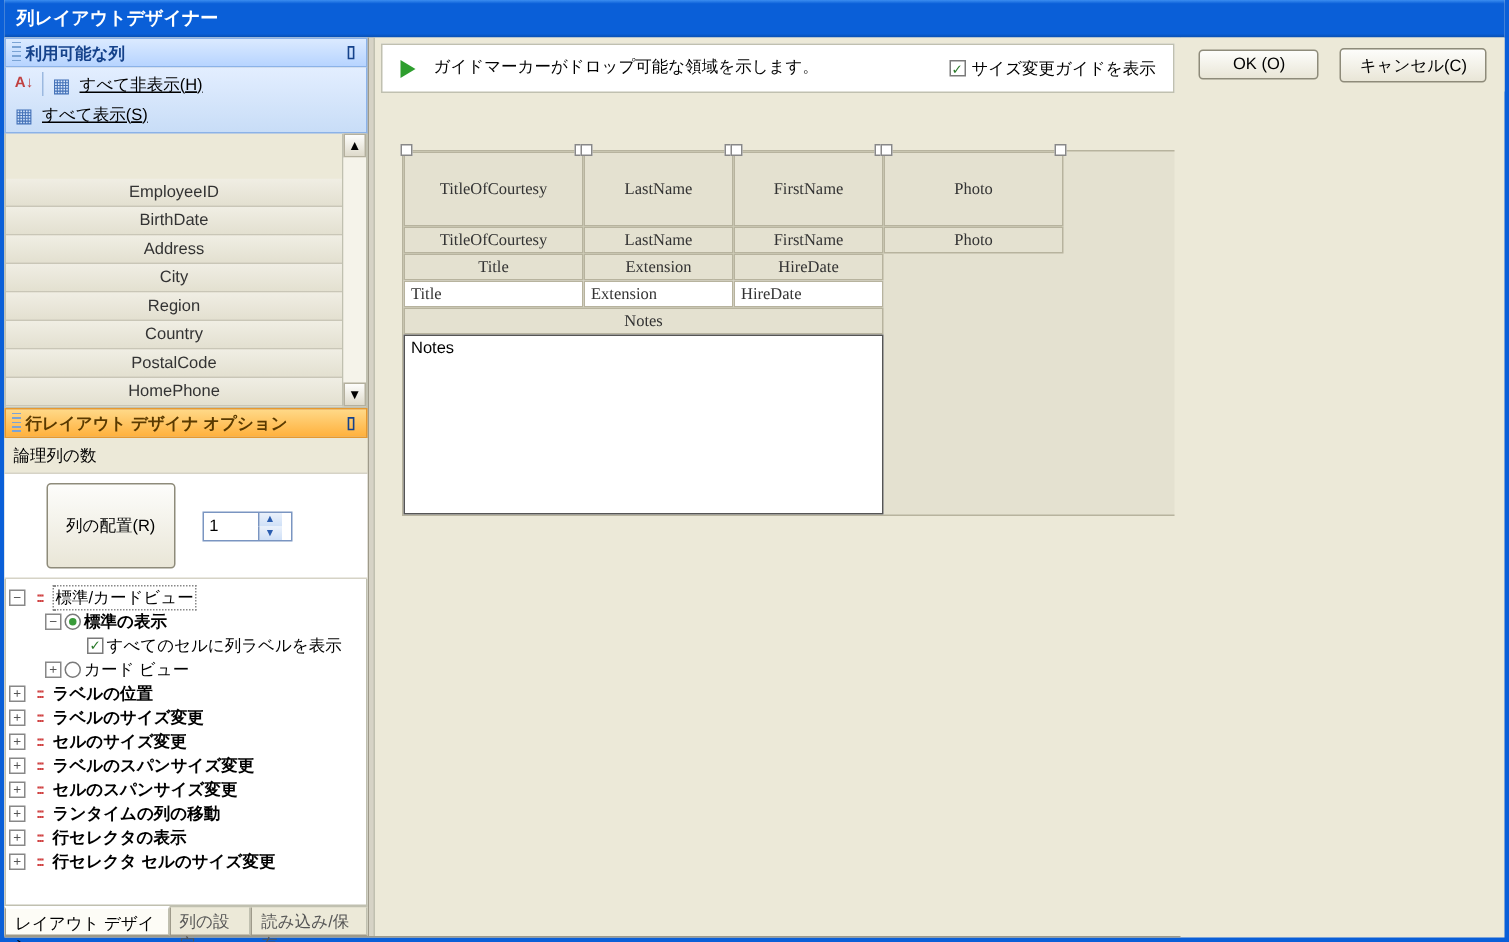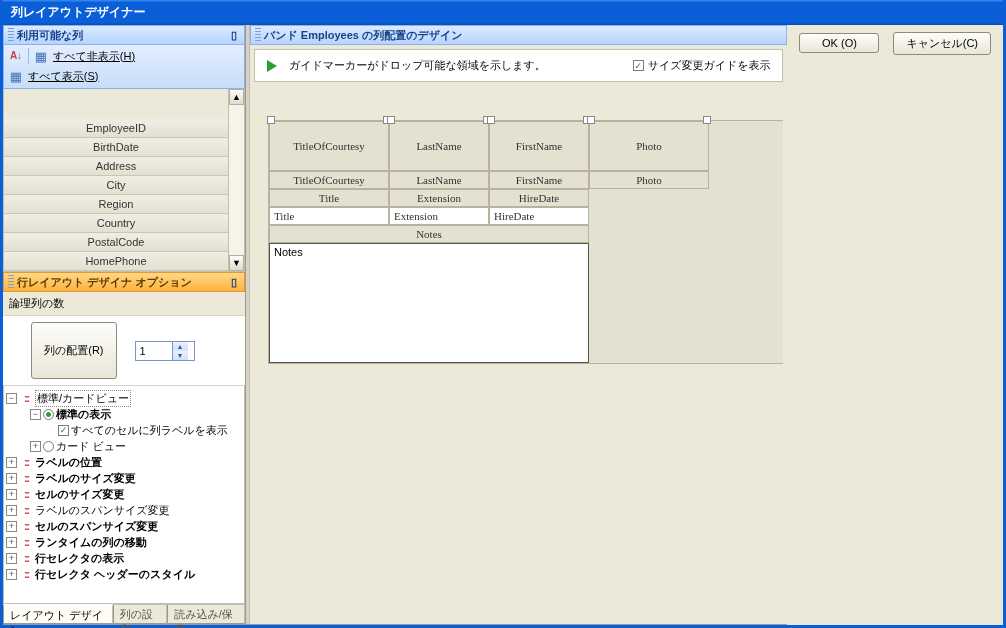--- a/index.html
+++ b/index.html
@@ -290,61 +290,55 @@
                 <span style="font-weight:bold;">ラベルのサイズ変更</span>
               </div>
               <div class="tree-node" style="padding-left: 0px;">
                 <span class="tw">+</span>
                 <span class="ticon bullets">:::</span>
                 <span style="font-weight:bold;">セルのサイズ変更</span>
               </div>
               <div class="tree-node" style="padding-left: 0px;">
                 <span class="tw">+</span>
                 <span class="ticon bullets">:::</span>
-                <span style="font-weight:normal;">ラベルのスパンサイズ変更</span>
+                <span style="font-weight:bold;">ラベルのスパンサイズ変更</span>
               </div>
               <div class="tree-node" style="padding-left: 0px;">
                 <span class="tw">+</span>
                 <span class="ticon bullets">:::</span>
                 <span style="font-weight:bold;">セルのスパンサイズ変更</span>
               </div>
               <div class="tree-node" style="padding-left: 0px;">
                 <span class="tw">+</span>
                 <span class="ticon bullets">:::</span>
                 <span style="font-weight:bold;">ランタイムの列の移動</span>
               </div>
               <div class="tree-node" style="padding-left: 0px;">
                 <span class="tw">+</span>
                 <span class="ticon bullets">:::</span>
                 <span style="font-weight:bold;">行セレクタの表示</span>
               </div>
               <div class="tree-node" style="padding-left: 0px;">
                 <span class="tw">+</span>
                 <span class="ticon bullets">:::</span>
-                <span style="font-weight:bold;">行セレクタ ヘッダーのスタイル</span>
+                <span style="font-weight:bold;">行セレクタ セルのサイズ変更</span>
               </div>
             </div>
         </div>
 
         <div class="bottom-tabs">
           <div class="btab active">レイアウト デザイン</div>
           <div class="btab">列の設定</div>
           <div class="btab">読み込み/保存</div>
         </div>
       </div>
 
       <div class="vsplit"></div>
 
       <div class="right-pane">
-        <div class="panel-header">
-          <div class="grip"></div>
-          <span>
-            <span>バンド </span><b>Employees</b><span> の列配置のデザイン</span>
-          </span>
-        </div>
 
         <div class="hint-bar">
           <div class="play-icon"></div>
           <div class="hint-text">
             <div>ガイドマーカーがドロップ可能な領域を示します。</div>
           </div>
           <label class="chk-right">
             <span class="chk">✓</span>
             <span>サイズ変更ガイドを表示</span>
           </label>

